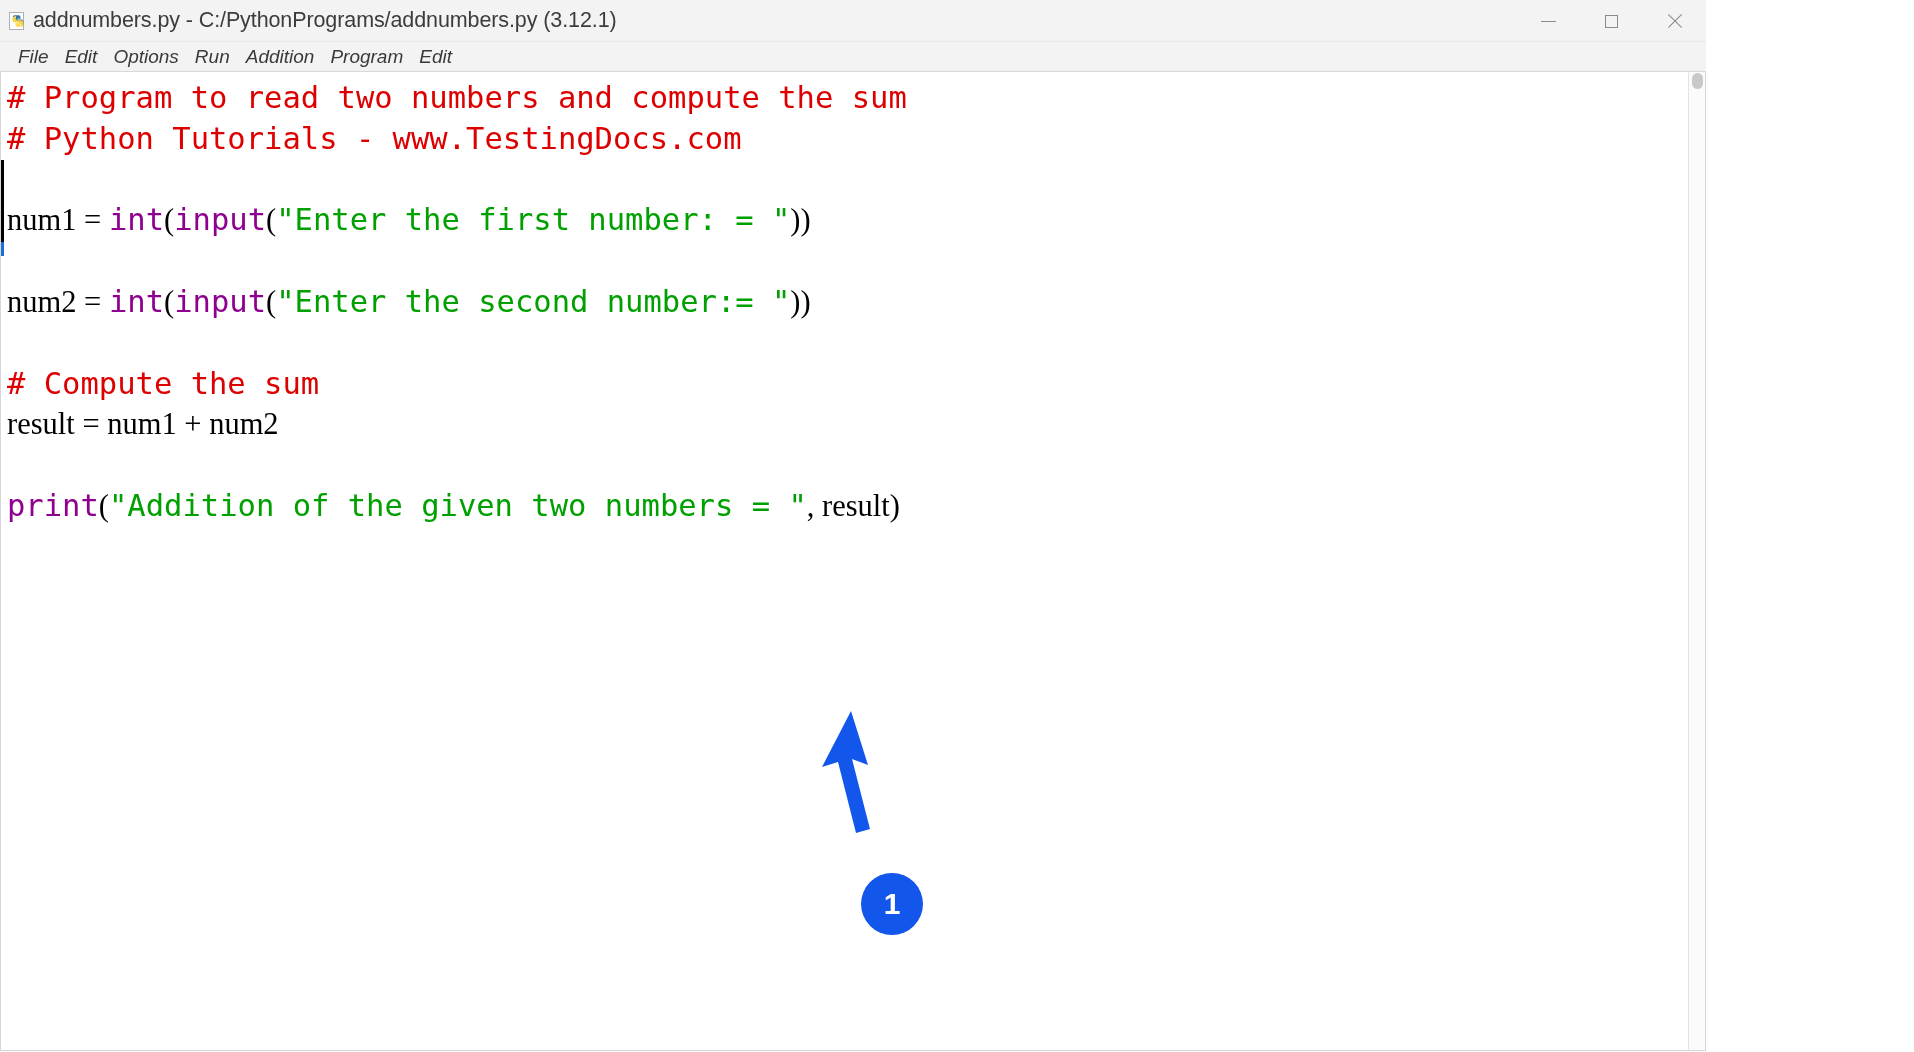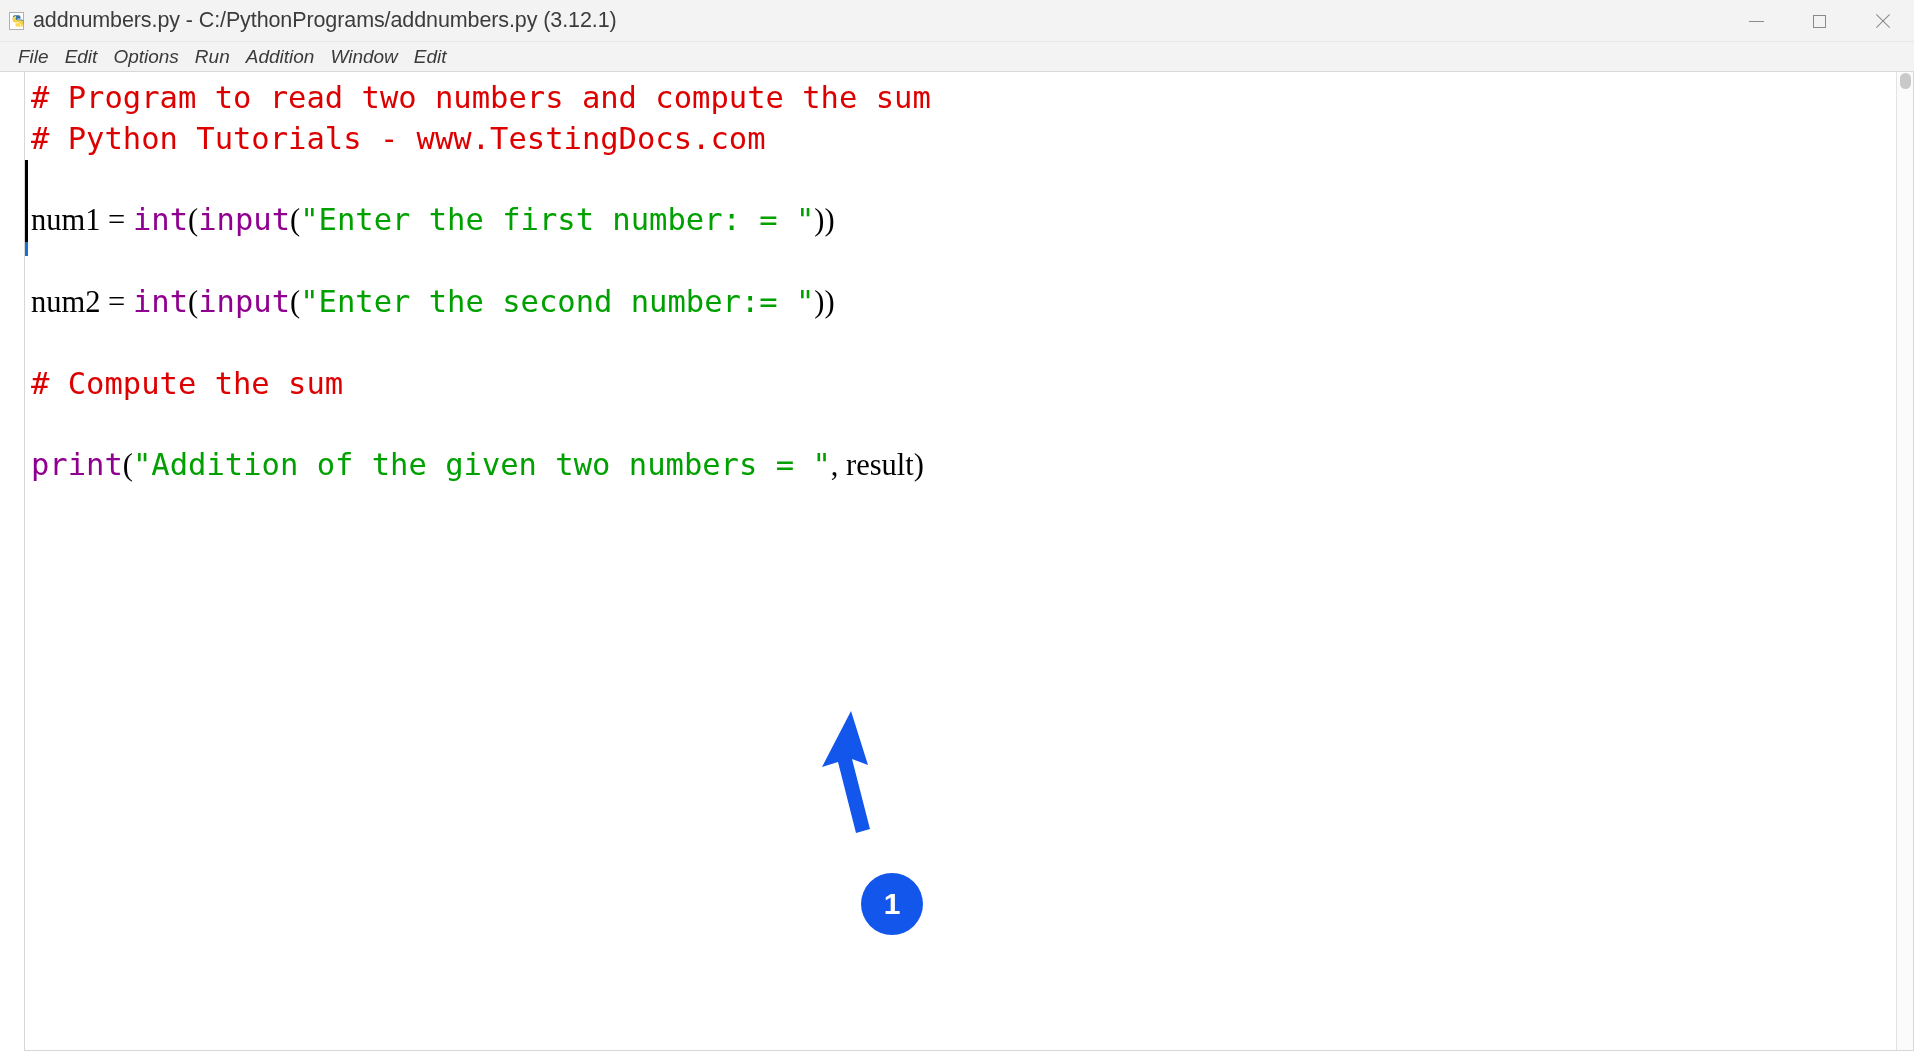--- a/index.html
+++ b/index.html
@@ -11,21 +11,21 @@
   body {
     width: 1914px;
     height: 1052px;
     overflow: hidden;
     font-family: "Liberation Sans", sans-serif;
     -webkit-font-smoothing: antialiased;
   }
 
   #window {
     position: relative;
-    width: 1914px;
+    width: 1706px;
     height: 1052px;
     background: #ffffff;
     box-sizing: border-box;
   }
 
   
   #titlebar {
     position: relative;
     height: 42px;
     background: #f3f3f3;
@@ -131,21 +131,20 @@
 
   
   #editor-wrap {
     position: relative;
     height: calc(1052px - 42px - 31px);
     background: #4d7c0f;
     box-sizing: border-box;
     border: 1px solid #d7d7d7;
     border-top: none;
     overflow: hidden;
-    margin-left: 24px;
   }
   #editor {
     position: absolute;
     left: 0;
     top: 0;
     right: 17px;
     bottom: 0;
     background: #ffffff;
     padding: 6px 0 0 6px;
     box-sizing: border-box;
@@ -268,35 +267,36 @@
       </div>
     </div>
   </div>
 
   <div id="menubar">
     <div class="menu-item">File</div>
     <div class="menu-item">Edit</div>
     <div class="menu-item">Options</div>
     <div class="menu-item">Run</div>
     <div class="menu-item">Addition</div>
-    <div class="menu-item">Window</div>
+    <div class="menu-item">Program</div>
     <div class="menu-item">Edit</div>
   </div>
 
   <div id="editor-wrap">
     <div id="editor">
       <div id="code-lines">
           <div class="code-line"><span class="tok-comment"># Program to read two numbers and compute the sum</span></div>
           <div class="code-line"><span class="tok-comment"># Python Tutorials - www.TestingDocs.com</span></div>
           <div class="code-line"><span class="tok-plain"></span></div>
           <div class="code-line"><span class="tok-plain">num1 = </span><span class="tok-builtin">int</span><span class="tok-plain">(</span><span class="tok-builtin">input</span><span class="tok-plain">(</span><span class="tok-string">"Enter the first number: = "</span><span class="tok-plain">))</span></div>
           <div class="code-line"><span class="tok-plain"></span></div>
           <div class="code-line"><span class="tok-plain">num2 = </span><span class="tok-builtin">int</span><span class="tok-plain">(</span><span class="tok-builtin">input</span><span class="tok-plain">(</span><span class="tok-string">"Enter the second number:= "</span><span class="tok-plain">))</span></div>
           <div class="code-line"><span class="tok-plain"></span></div>
           <div class="code-line"><span class="tok-comment"># Compute the sum</span></div>
+          <div class="code-line"><span class="tok-plain">result = num1 + num2</span></div>
           <div class="code-line"><span class="tok-plain"></span></div>
           <div class="code-line"><span class="tok-builtin">print</span><span class="tok-plain">(</span><span class="tok-string">"Addition of the given two numbers = "</span><span class="tok-plain">, result)</span></div>
         </div>
       <div id="caret"></div>
       <div id="caret-blue"></div>
     </div>
 
     <div id="vscroll">
       <div id="vscroll-thumb"></div>
     </div>

